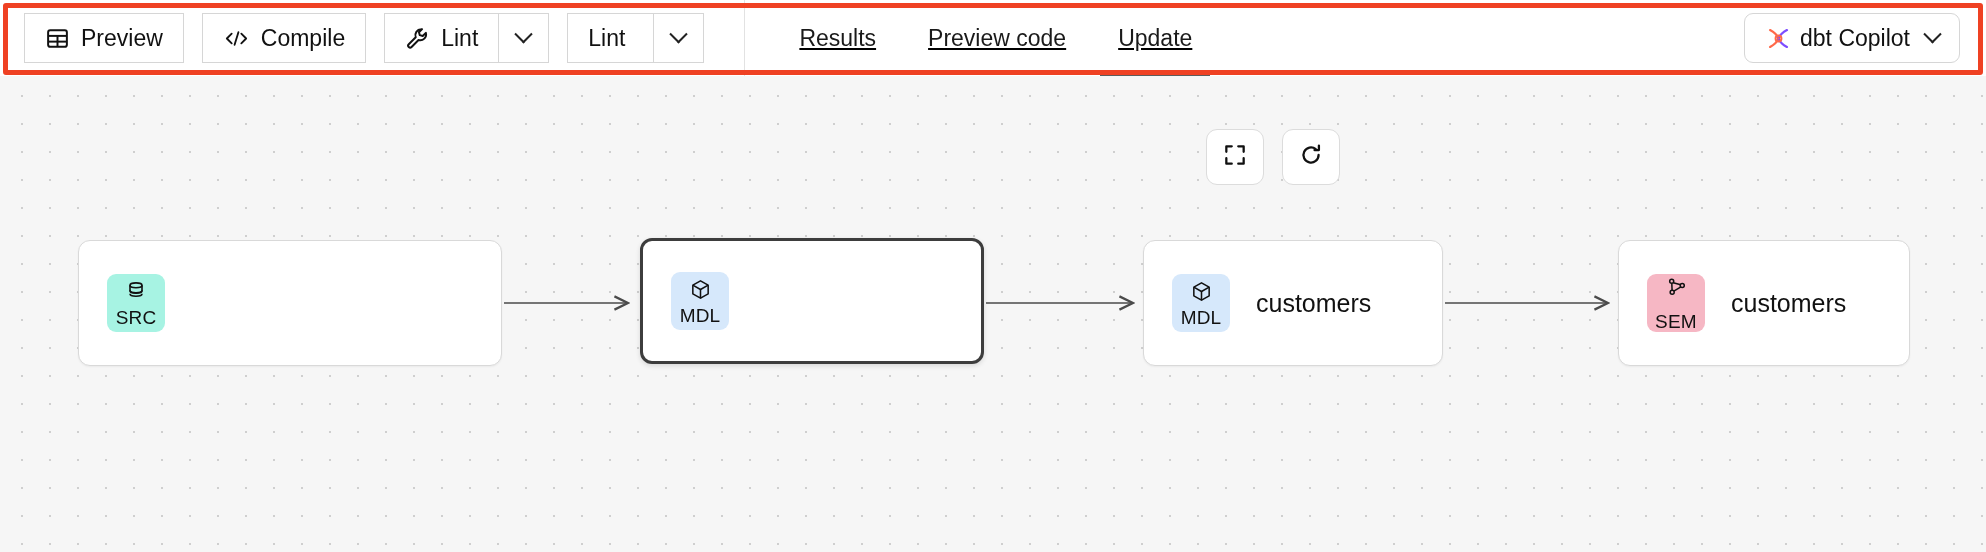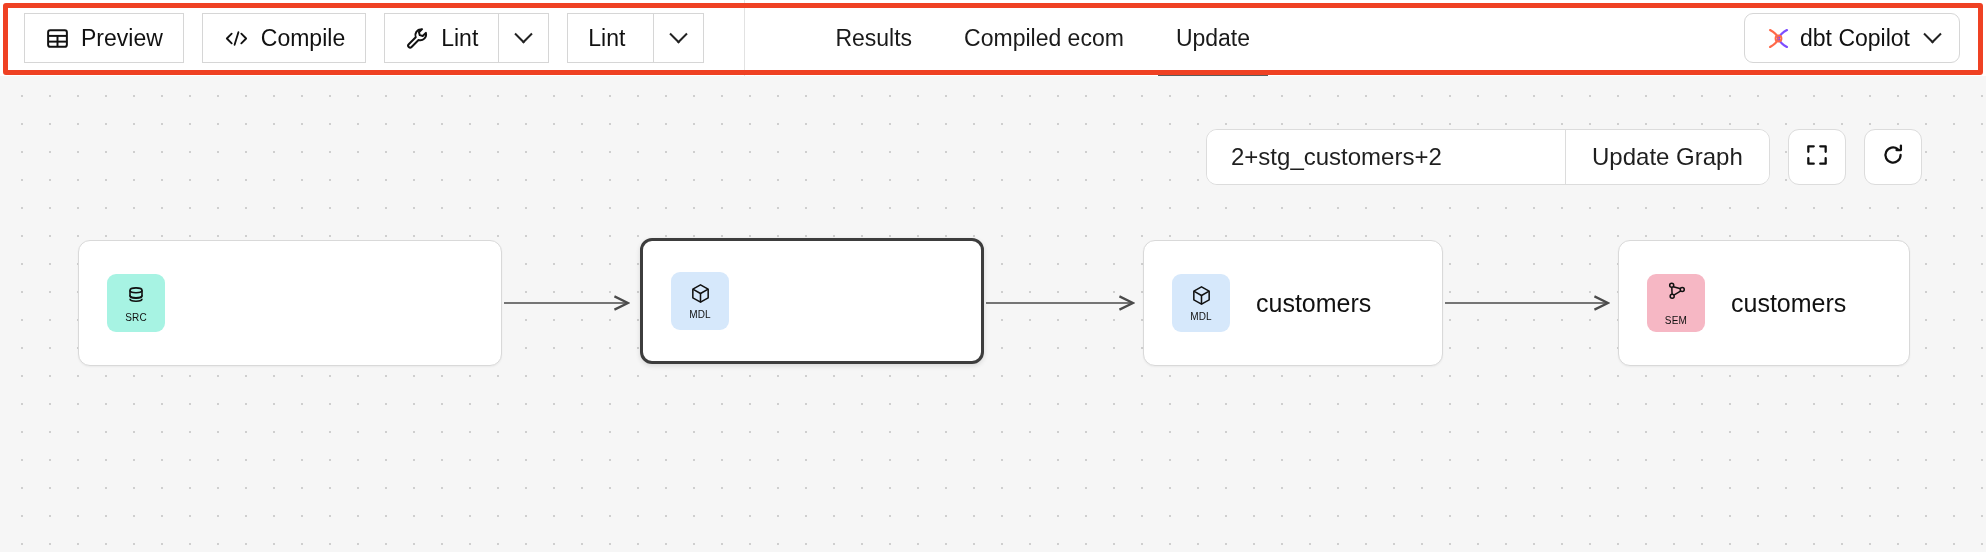--- a/index.html
+++ b/index.html
@@ -62,21 +62,22 @@
   }
 
   .tb-icon { display: inline-flex; align-items: center; justify-content: center; }
 
   
   .tabs {
     display: flex; align-items: center;
     height: 76px;
     margin-left: 40px;
     border-left: 1px solid #e2e2e2;
-    padding-left: 64px;
+    padding-left: 28px;
+    text-decoration: underline;
   }
   .tab {
     position: relative;
     font-size: 23px; color: #1a1a1a;
     padding: 0 26px;
     height: 76px;
     display: flex; align-items: center;
     cursor: pointer; white-space: nowrap;
   }
   .tab.active::after {
@@ -167,21 +168,21 @@
   }
   .badge {
     width: 58px; height: 58px;
     border-radius: 9px;
     display: flex; flex-direction: column;
     align-items: center; justify-content: center;
     gap: 1px;
     flex: 0 0 auto;
   }
   .badge-label {
-    font-size: 10px; font-weight: 500;
+    font-size: 19px; font-weight: 500;
     color: #111; letter-spacing: 0.2px;
     line-height: 1;
   }
   .node-label {
     font-size: 25px; color: #111;
     white-space: nowrap;
   }
 
   
   .edge { position: absolute; pointer-events: none; }
@@ -242,21 +243,21 @@
         <div class="btn-caret">
           <span class="caret-glyph"></span>
         </div>
       </div>
 
       <div class="tabs">
         <div class="tab">
           <span>Results</span>
         </div>
         <div class="tab">
-          <span>Compiled ecom</span>
+          <span>Preview code</span>
         </div>
         <div class="tab active">
           <span>Update</span>
         </div>
       </div>
 
       <div class="copilot-btn">
         <span class="tb-icon">
           <svg width="27" height="27" viewBox="0 0 24 24" fill="none" stroke-width="2" stroke-linecap="round">
             <path d="M4.5 4.5 C9 7 11 9 12 12" stroke="#ff694a"></path>
@@ -283,24 +284,20 @@
     <span class="annot-num" style="left:812px">5</span>
     <span class="annot-num" style="left:973px">6</span>
     <span class="annot-num" style="left:1185px">7</span>
     <span class="annot-num" style="left:1375px">8</span>
     <span class="annot-num" style="left:1860px">9</span>
   </div>
 
   <div class="canvas">
 
     <div class="graph-controls">
-      <div class="selector-group">
-        <input class="selector-input" type="text" value="2+stg_customers+2" style="">
-        <div class="update-btn">Update Graph</div>
-      </div>
       <div class="icon-btn">
         <span>
           <svg width="26" height="26" viewBox="0 0 24 24" fill="none" stroke="#111" stroke-width="2.1" stroke-linecap="round" stroke-linejoin="round">
             <polyline points="4,9 4,4 9,4"></polyline>
             <polyline points="15,4 20,4 20,9"></polyline>
             <polyline points="20,15 20,20 15,20"></polyline>
             <polyline points="9,20 4,20 4,15"></polyline>
           </svg>
         </span>
       </div>

